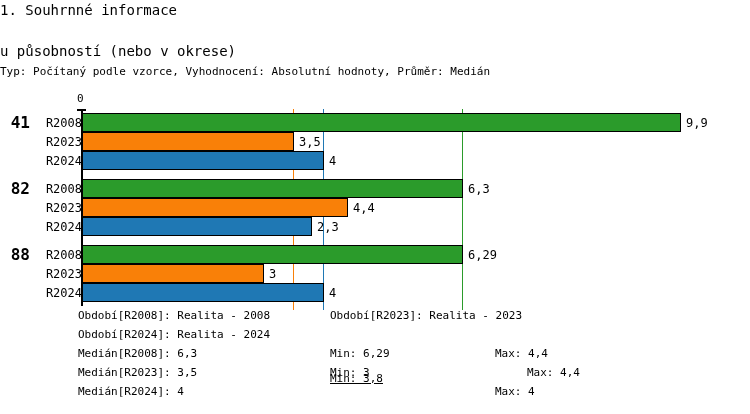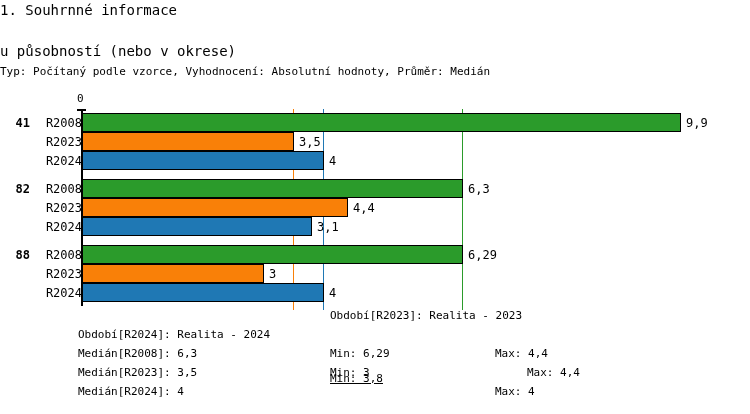--- a/index.html
+++ b/index.html
@@ -14,21 +14,21 @@
   .title2{position:absolute;left:0px;top:23px;font-size:14px;white-space:nowrap;}
   .title3{position:absolute;left:0px;top:43px;font-size:14px;white-space:nowrap;}
   .subtitle{position:absolute;left:0px;top:65px;font-size:11px;white-space:nowrap;}
 
   
   #plot{position:absolute;left:0px;top:88px;width:750px;height:205px;}
   .axis-zero-label{position:absolute;font-size:11px;line-height:11px;}
   .axis-line{position:absolute;background:#000000;}
   .axis-tick{position:absolute;background:#000000;}
 
-  .grp-label{position:absolute;font-size:12px;font-weight:bold;text-align:right;line-height:12px;}
+  .grp-label{position:absolute;font-size:16px;font-weight:bold;text-align:right;line-height:12px;}
   .row-label{position:absolute;font-size:12px;text-align:right;line-height:12px;white-space:nowrap;padding-left:7px;}
 
   .bar{position:absolute;border:1px solid #000000;box-sizing:border-box;}
   .bar-value{position:absolute;font-size:12px;line-height:12px;white-space:nowrap;}
   .medline{position:absolute;width:1px;}
 
   
   #footer{position:absolute;left:0px;top:305px;width:750px;height:109px;}
   .ft{position:absolute;font-size:11px;line-height:11px;white-space:nowrap;}
 </style>
@@ -57,37 +57,38 @@
       <div class="bar" style="left: 82px; top: 63px; width: 242px; height: 19px; background: rgb(31, 120, 180);"></div>
       <div class="bar-value" style="left: 329px; top: 67px;">4</div>
       <div class="row-label" style="left: 0px; width: 75px; top: 67px;">R2024</div>
       <div class="bar" style="left: 82px; top: 91px; width: 381px; height: 19px; background: rgb(43, 155, 43);"></div>
       <div class="bar-value" style="left: 468px; top: 95px;">6,3</div>
       <div class="row-label" style="left: 0px; width: 75px; top: 95px;">R2008</div>
       <div class="bar" style="left: 82px; top: 110px; width: 266px; height: 19px; background: rgb(249, 128, 8);"></div>
       <div class="bar-value" style="left: 353px; top: 114px;">4,4</div>
       <div class="row-label" style="left: 0px; width: 75px; top: 114px;">R2023</div>
       <div class="bar" style="left: 82px; top: 129px; width: 230px; height: 19px; background: rgb(31, 120, 180);"></div>
-      <div class="bar-value" style="left: 317px; top: 133px;">3,1</div>
+      <div class="bar-value" style="left: 317px; top: 133px;">2,3</div>
       <div class="row-label" style="left: 0px; width: 75px; top: 133px;">R2024</div>
       <div class="bar" style="left: 82px; top: 157px; width: 381px; height: 19px; background: rgb(43, 155, 43);"></div>
       <div class="bar-value" style="left: 468px; top: 161px; text-align: right;">6,29</div>
       <div class="row-label" style="left: 0px; width: 75px; top: 161px;">R2008</div>
       <div class="bar" style="left: 82px; top: 176px; width: 182px; height: 19px; background: rgb(249, 128, 8);"></div>
       <div class="bar-value" style="left: 269px; top: 180px;">3</div>
       <div class="row-label" style="left: 0px; width: 75px; top: 180px;">R2023</div>
       <div class="bar" style="left: 82px; top: 195px; width: 242px; height: 19px; background: rgb(31, 120, 180);"></div>
       <div class="bar-value" style="left: 329px; top: 199px;">4</div>
       <div class="row-label" style="left: 0px; width: 75px; top: 199px;">R2024</div>
       <div class="grp-label" style="left: 0px; width: 30px; top: 29px;">41</div>
       <div class="grp-label" style="left: 0px; width: 30px; top: 95px;">82</div>
       <div class="grp-label" style="left: 0px; width: 30px; top: 161px;">88</div>
     </div>
 
   <div id="footer">
+      <div class="ft" style="left: 78px; top: 5px;">Období[R2008]: Realita - 2008</div>
       <div class="ft" style="left: 330px; top: 5px;">Období[R2023]: Realita - 2023</div>
       <div class="ft" style="left: 78px; top: 24px;">Období[R2024]: Realita - 2024</div>
       <div class="ft" style="left: 78px; top: 43px;">Medián[R2008]: 6,3</div>
       <div class="ft" style="left: 330px; top: 43px;">Min: 6,29</div>
       <div class="ft" style="left: 495px; top: 43px;">Max: 4,4</div>
       <div class="ft" style="left: 78px; top: 62px;">Medián[R2023]: 3,5</div>
       <div class="ft" style="left: 330px; top: 62px;">Min: 3</div>
       <div class="ft" style="left: 495px; top: 62px; padding-left: 32px;">Max: 4,4</div>
       <div class="ft" style="left: 78px; top: 81px;">Medián[R2024]: 4</div>
       <div class="ft" style="left: 330px; top: 68px; text-decoration: underline;">Min: 3,8</div>

